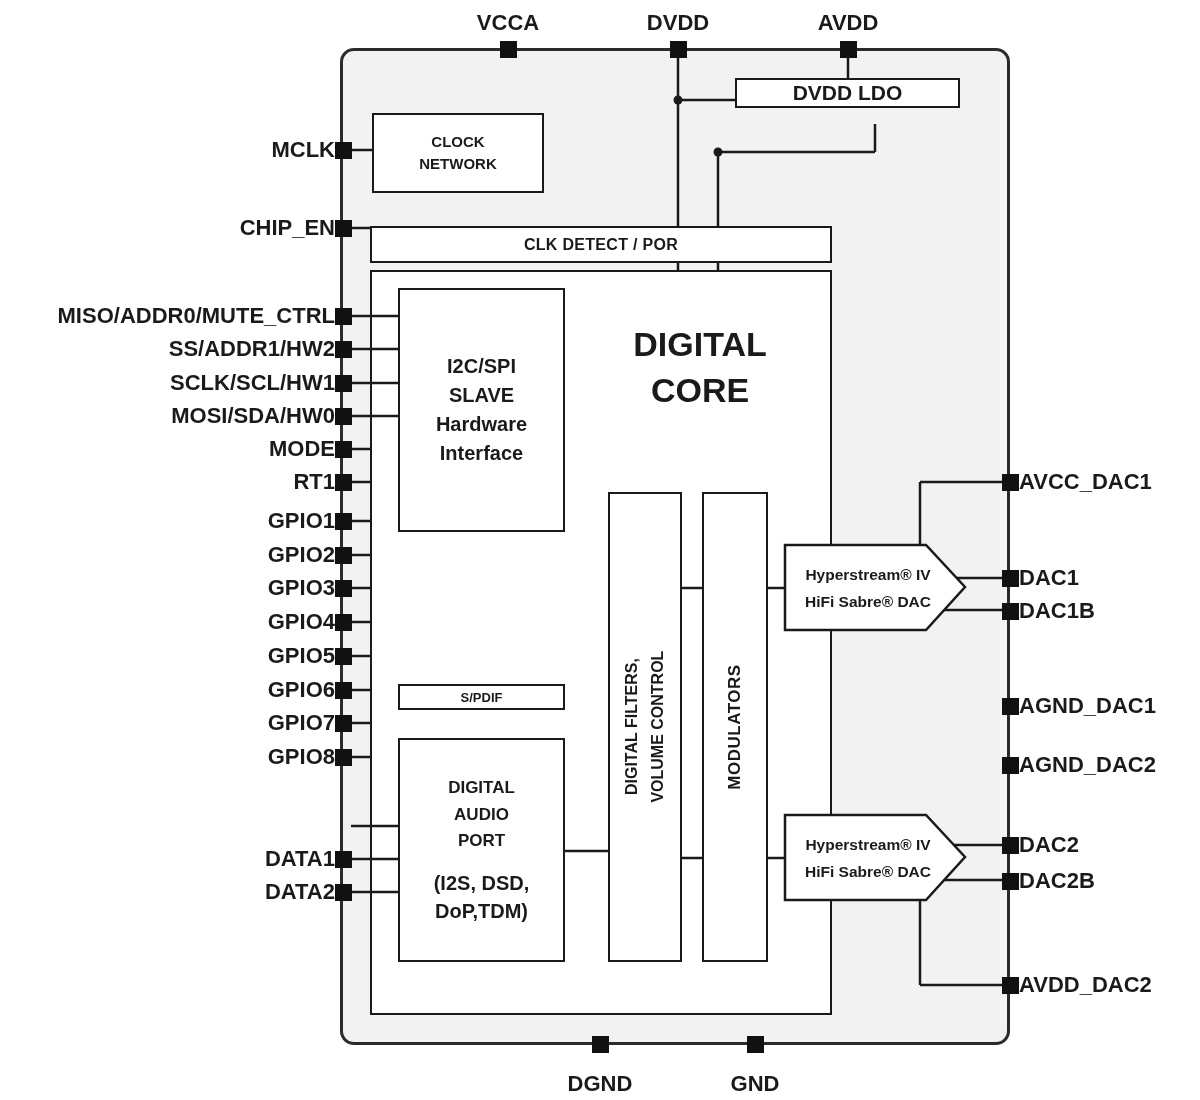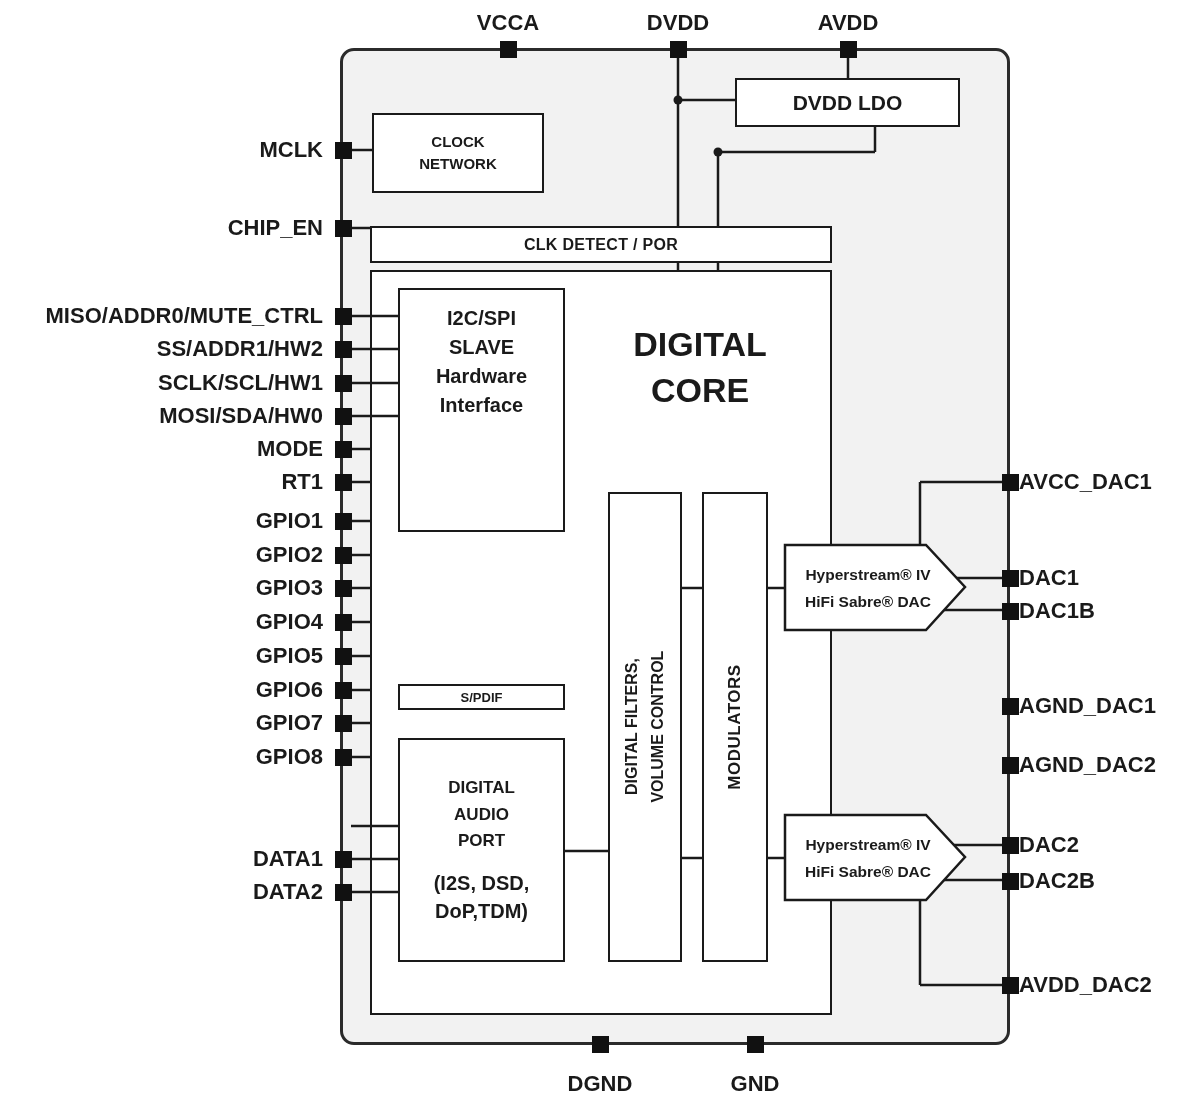--- a/index.html
+++ b/index.html
@@ -24,23 +24,23 @@
   svg.wires polygon { fill:#ffffff; stroke:#1a1a1a; stroke-width:2.5; }
 
   .box {
     position:absolute; background:#ffffff; border:2.5px solid #1a1a1a;
     box-sizing:border-box; z-index:3; display:flex; align-items:center;
     justify-content:center; text-align:center; font-weight:bold;
   }
   .box span { display:block; }
 
   #clock-network { left:372px; top:113px; width:172px; height:80px; font-size:15px; line-height:1.45; }
-  #dvdd-ldo     { left:735px; top:78px;  width:225px; height:49px; font-size:21px; }
+  #dvdd-ldo     { left:735px; top:78px;  width:225px; height:30px; font-size:21px; }
   #clk-detect   { left:370px; top:210px; width:462px; height:37px; font-size:16px; letter-spacing:0.3px;margin-top:16px; }
-  #i2c-box      { left:398px; top:288px; width:167px; height:244px; font-size:20px; flex-direction:column; justify-content:flex-start; padding:14px 0; line-height:1.45; }
+  #i2c-box      { left:398px; top:288px; width:167px; height:244px; font-size:20px; flex-direction:column; justify-content:center; padding:14px 0; line-height:1.45; }
   #spdif-box    { left:398px; top:684px; width:167px; height:26px; font-size:13px; }
   #audio-box    { left:398px; top:738px; width:167px; height:224px; flex-direction:column; justify-content:center; gap:14px; }
   #audio-box .big   { font-size:17px; line-height:1.55; }
   #audio-box .small { font-size:20px; line-height:1.4; }
   #filters-box  { left:608px; top:492px; width:74px; height:470px; }
   #mods-box     { left:702px; top:492px; width:66px; height:470px; }
   .vtext { transform:rotate(-90deg); white-space:nowrap; text-align:center; font-weight:bold; }
   #filters-box .vtext { font-size:16px; line-height:1.6; }
   #mods-box .vtext    { font-size:17px; letter-spacing:0.5px; }
 
@@ -55,21 +55,21 @@
     font-size:15.5px; font-weight:bold; text-align:center; line-height:1.75;
     display:flex; flex-direction:column; justify-content:center;
   }
   #dac1-text { left:790px; top:556px; }
   #dac2-text { left:790px; top:826px; }
 
   .square { width:17px; height:17px; background:#111111; flex:none; }
 
   .pin-left {
     position:absolute; left:0; width:352px; height:20px; z-index:5;
-    display:flex; align-items:center; justify-content:flex-end; gap:12px;
+    display:flex; align-items:center; justify-content:flex-end; gap:0;
     font-weight:bold; font-size:22px; white-space:nowrap;
   }
   .pin-right {
     position:absolute; left:1002px; height:20px; z-index:5;
     display:flex; align-items:center; 
     font-weight:bold; font-size:22px; white-space:nowrap;
   }
   .pin-top, .pin-bottom {
     position:absolute; width:120px; z-index:5; display:flex; flex-direction:column;
     align-items:center; font-weight:bold; font-size:22px;

